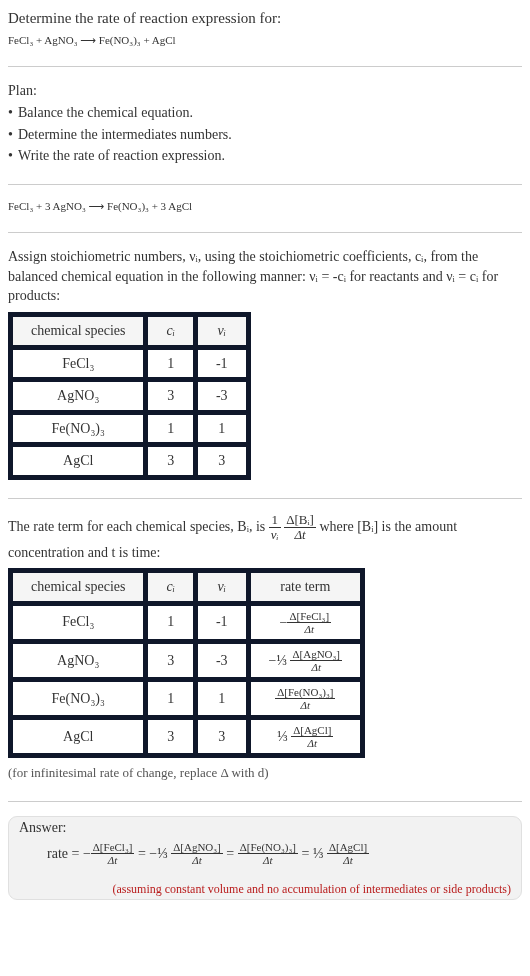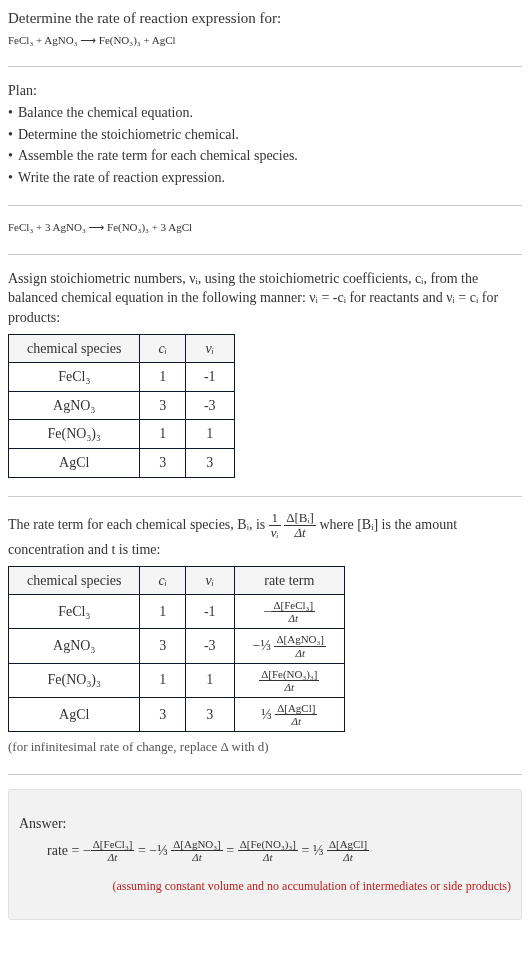--- a/index.html
+++ b/index.html
@@ -37,21 +37,21 @@
 }
 .bullet {
   display: inline-block;
   width: 10px;
 }
 table.data {
   border-collapse: collapse;
   margin: 6px 0;
 }
 table.data th, table.data td {
-  border: 1px solid #0f172a;
+  border: 5px solid #0f172a;
   padding: 4px 18px;
   text-align: center;
   font-weight: normal;
   font-size: 14px;
 }
 table.data th {
   background: #f5f5f5;
 }
 .note {
   font-size: 13px;
@@ -70,22 +70,22 @@
   border-bottom: 1px solid #333;
   padding: 0 2px;
 }
 .frac .den {
   display: block;
   padding: 0 2px;
 }
 .answer-box {
   background: #f2f2f2;
   border: 1px solid #e0e0e0;
-  border-radius: 3px;
-  padding: 24px 10px;
+  border-radius: 9px;
+  padding: 1px 10px;
   margin-top: 6px;
 }
 .answer-label {
   font-size: 14px;
   margin-bottom: 4px;
 }
 .answer-eq {
   font-size: 14px;
   margin: 4px 0 15px 28px;
 }
@@ -107,22 +107,21 @@
   <div class="header">Determine the rate of reaction expression for:</div>
   <div class="eq">FeCl₃ + AgNO₃  ⟶  Fe(NO₃)₃ + AgCl</div>
 </div>
 
 <hr class="hr">
 
 <div class="section">
   <div>Plan:</div>
   <div class="plan-list">
     <div class="plan-item"><span class="bullet">•</span><span>Balance the chemical equation.</span></div>
-    <div class="plan-item"><span class="bullet">•</span><span>Determine the stoichiometric chemical.</span></div>
-    <div class="plan-item"><span class="bullet">•</span><span>Assemble the rate term for each chemical species.</span></div>
+    <div class="plan-item"><span class="bullet">•</span><span>Determine the intermediates numbers.</span></div>
     <div class="plan-item"><span class="bullet">•</span><span>Write the rate of reaction expression.</span></div>
   </div>
 </div>
 
 <hr class="hr">
 
 <div class="section">
   <div class="eq">FeCl₃ + 3 AgNO₃  ⟶  Fe(NO₃)₃ + 3 AgCl</div>
 </div>
 

